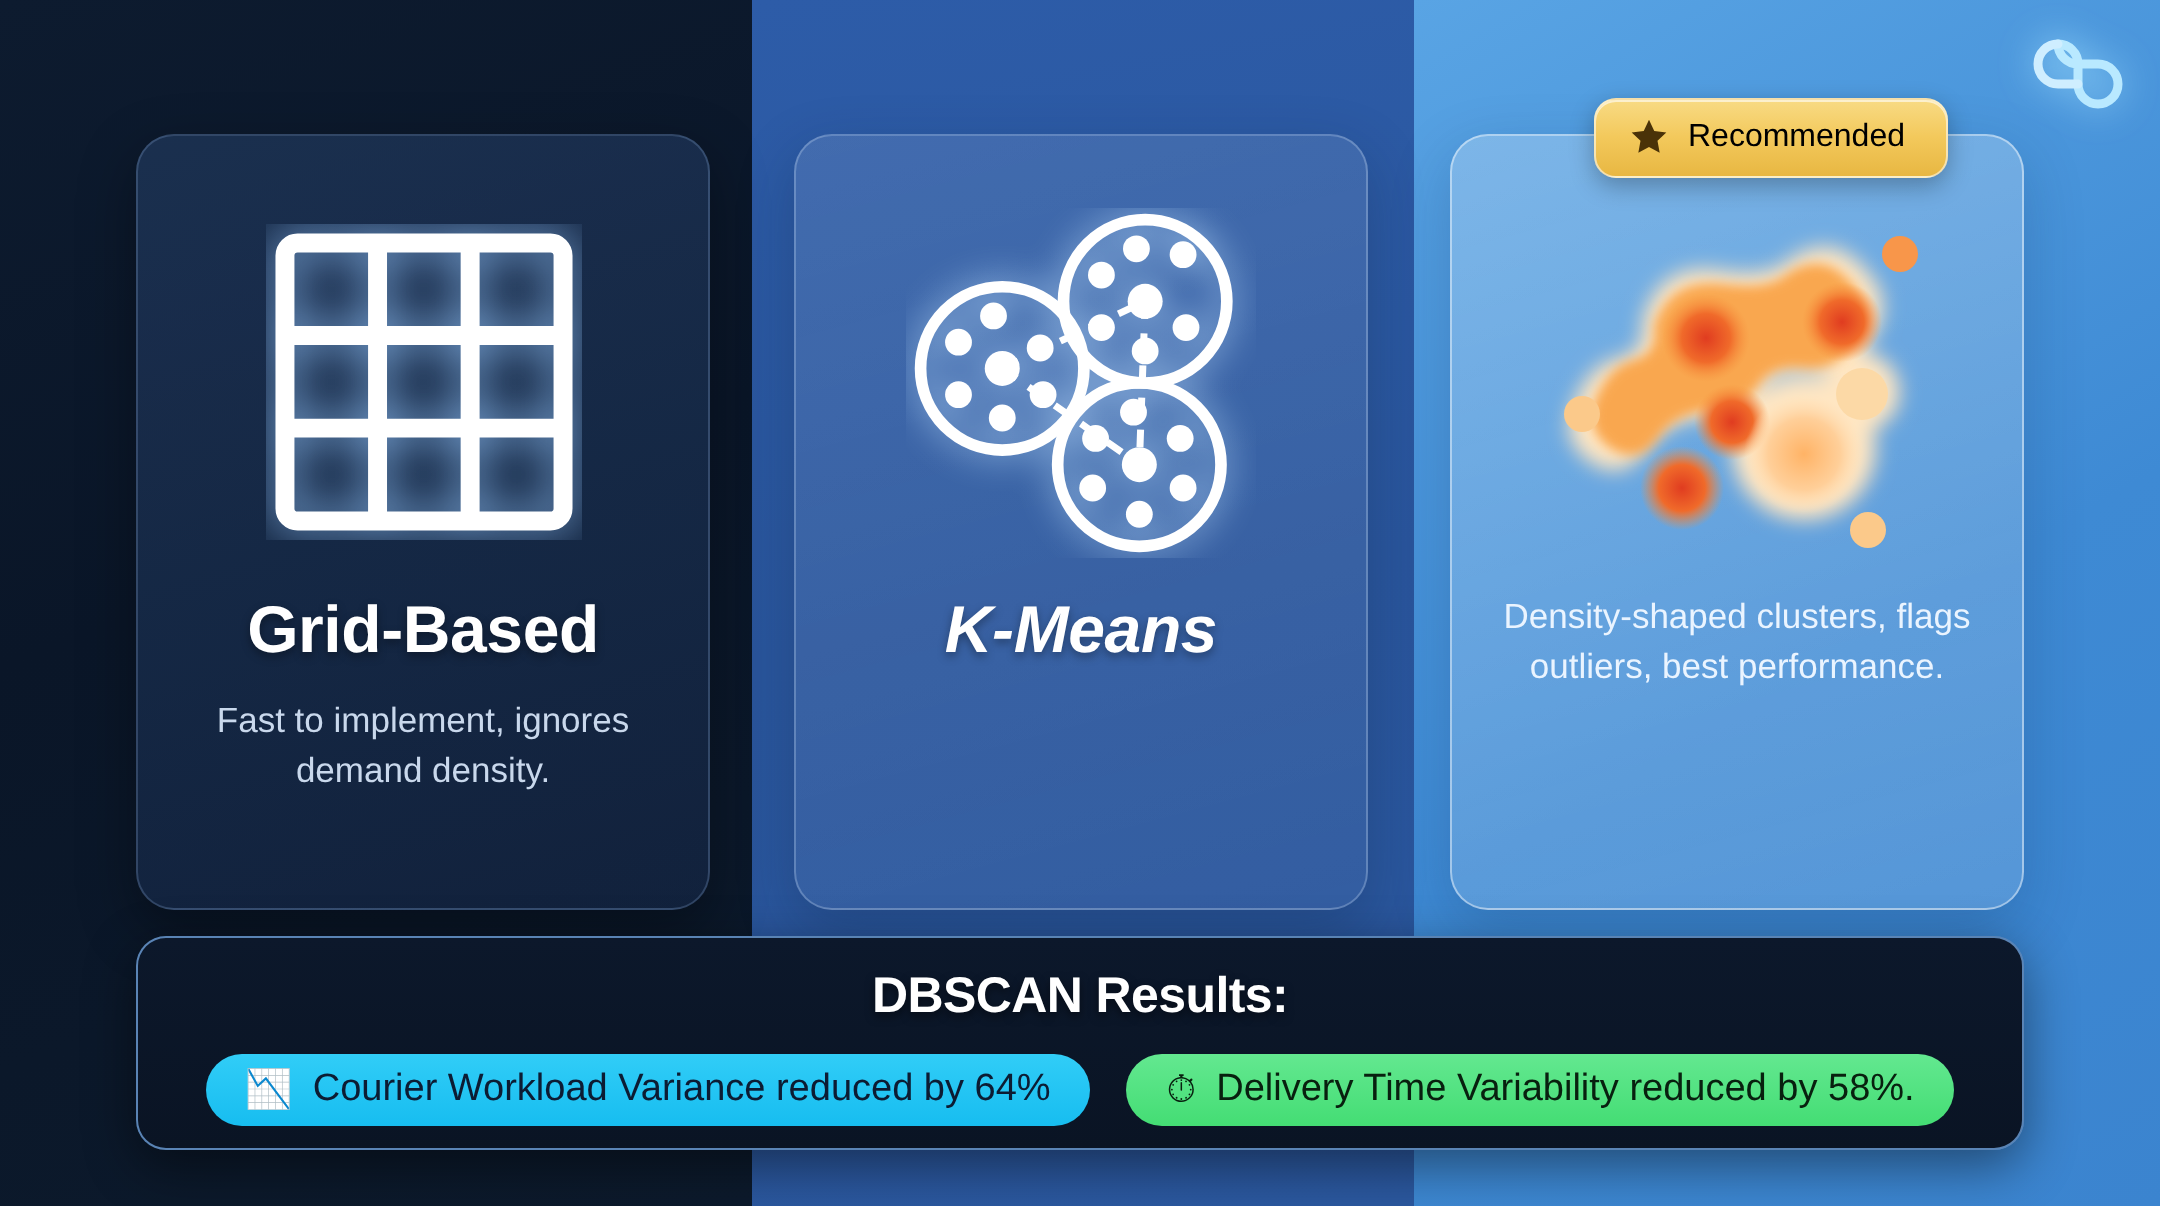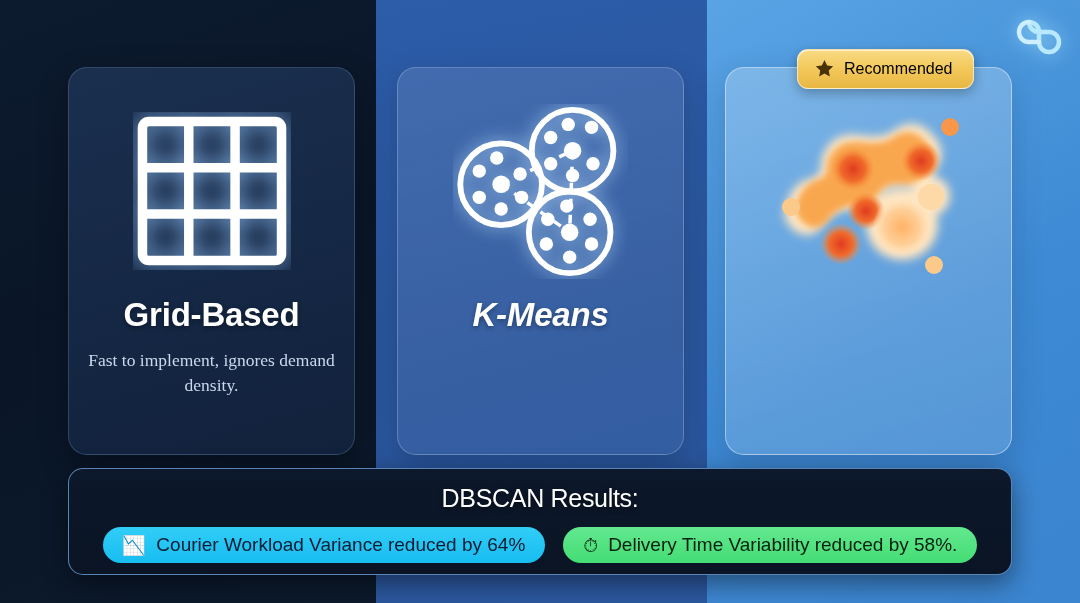--- a/index.html
+++ b/index.html
@@ -111,21 +111,21 @@
     text-align: center;
   }
 
   .card-desc {
     font-size: 17.5px;
     line-height: 25px;
     color: #d7e4f5;
     text-align: center;
     max-width: 250px;
   }
-  .card-1 .card-desc { color: #c9d8ec; font-family: Liberation Serif, serif; }
+  .card-1 .card-desc { color: #c9d8ec; }
   .card-3 .card-desc { color: #eaf4ff; }
 
   
   .badge {
     position: absolute;
     left: 773px;
     top: 49px;
     z-index: 7;
     display: flex;
     align-items: center;
@@ -151,21 +151,21 @@
     border: 1.5px solid rgba(120,175,235,.72);
     box-shadow: 0 8px 26px rgba(0,0,0,.45);
     z-index: 5;
     display: flex;
     flex-direction: column;
     align-items: center;
     padding-top: 15px;
   }
   .results-title {
     font-size: 25px;
-    font-weight: normal;
+    font-weight: bold;
     color: #ffffff;
     letter-spacing: -0.3px;
     text-shadow: 0 2px 5px rgba(0,0,0,.5);
   }
   .pill-row {
     display: flex;
     gap: 18px;
     margin-top: 14px;
   }
   .pill {
@@ -314,20 +314,21 @@
           <circle cx="97" cy="112" r="19" fill="url(#core)"></circle>
           <circle cx="72" cy="145" r="21" fill="url(#core)"></circle>
           <circle cx="133" cy="128" r="30" fill="url(#softcore)"></circle>
 
           <circle cx="181" cy="28" r="9" fill="#f8964a"></circle>
           <circle cx="22" cy="108" r="9" fill="#fbc98a"></circle>
           <circle cx="162" cy="98" r="13" fill="#fcd9a6"></circle>
           <circle cx="165" cy="166" r="9" fill="#fbc98a"></circle>
         </svg>
       </div>
+      <div class="card-desc">Density-shaped clusters, flags outliers, best performance.</div>
     </div>
   </div>
 
   <div class="badge">
     <svg class="badge-star" width="21" height="21" viewBox="0 0 24 24">
       <path d="M12 2.2 l3.0 6.3 6.9 .9 -5.05 4.75 1.25 6.85 L12 17.7 5.9 21 l1.25 -6.85 L2.1 9.4 l6.9 -.9 z" fill="#4a3208"></path>
     </svg>
     <span>Recommended</span>
   </div>
 

